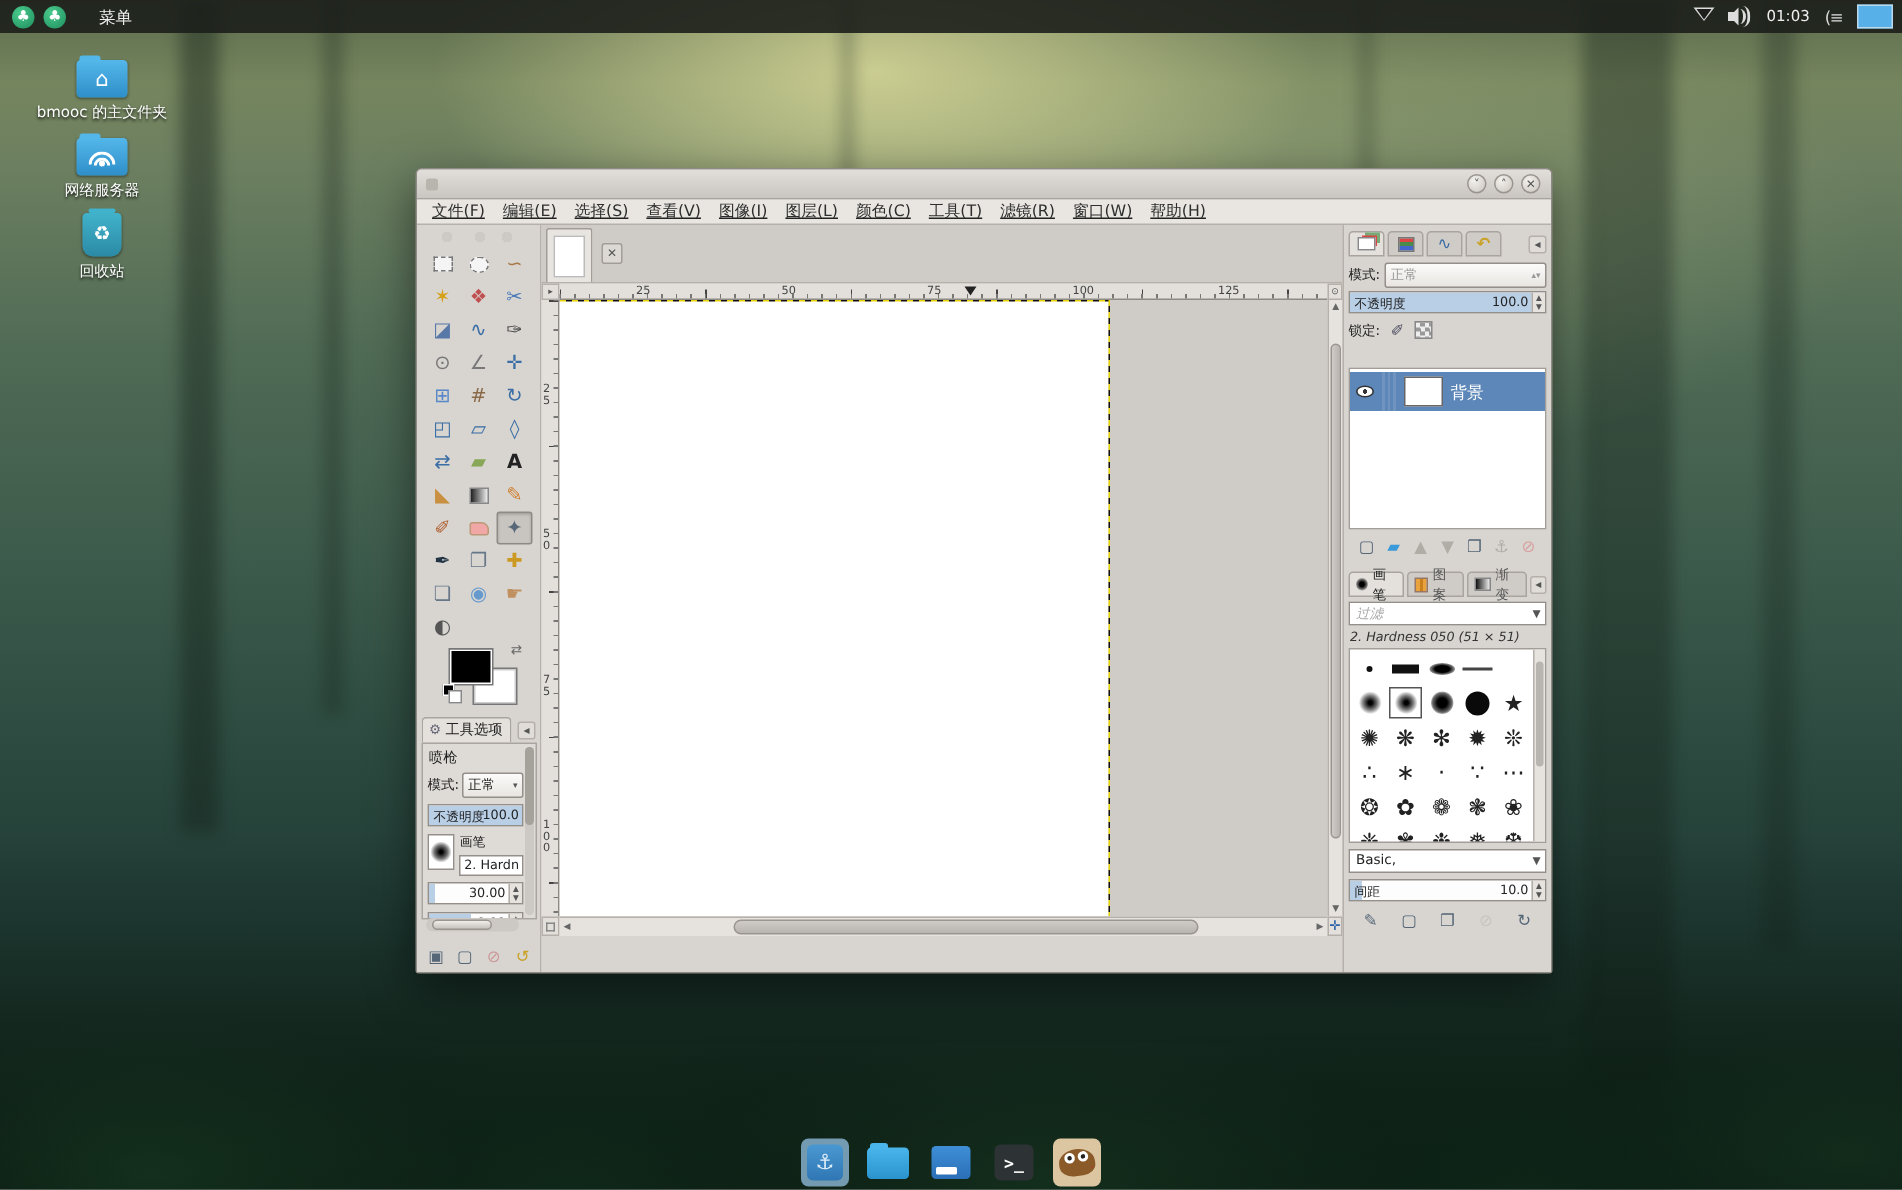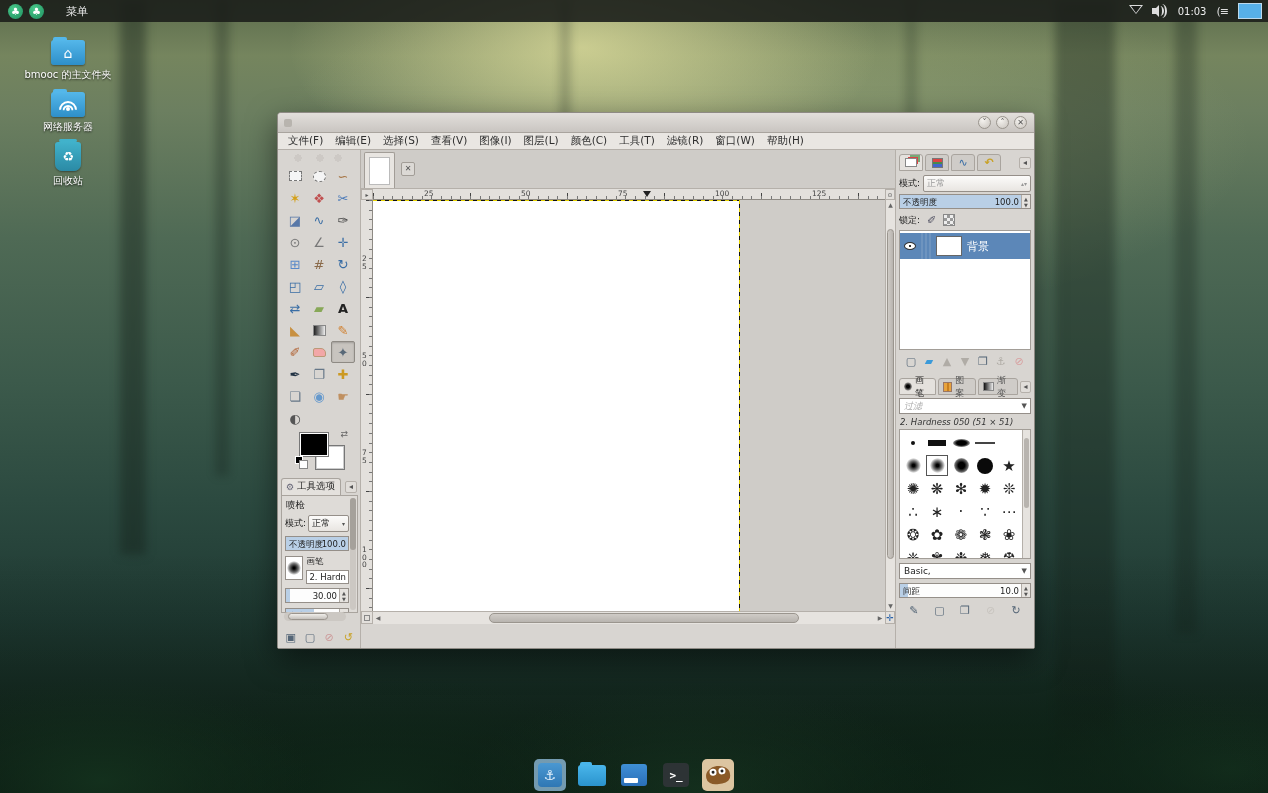--- a/index.html
+++ b/index.html
@@ -66,21 +66,21 @@
   .gimp { position:absolute; left:277px; top:112px; width:758px; height:537px;
     background:#d8d5d1; border:1px solid #8e8a84; border-radius:4px 4px 2px 2px;
     box-shadow:0 10px 30px rgba(0,0,0,.5); z-index:40; }
   .titlebar { height:20px; background:linear-gradient(180deg,#e2dfdb,#c9c5c1); border-bottom:1px solid #a9a49e;
     border-radius:3px 3px 0 0; display:flex; align-items:center; position:relative; }
   .title-icon { width:8px; height:8px; margin-left:6px; background:#b8b4ae; border-radius:2px; }
   .title-text { position:absolute; left:0; right:0; text-align:center; font-size:10.5px; color:#3a3a3a; }
   .winbtns { margin-left:auto; display:flex; gap:5px; padding-right:7px; z-index:2; }
   .winbtn { width:13px; height:13px; border-radius:50%; background:radial-gradient(circle at 35% 30%,#f4f2ee,#c9c4be);
     border:1px solid #9a958e; font-size:8px; line-height:11px; text-align:center; color:#555; }
-  .menubar { height:17px; background:#e9e6e2; border-bottom:1px solid #b5b0aa; display:flex; align-items:center; padding-left:4px; }
+  .menubar { height:17px; background:#e9e6e2; border-bottom:1px solid #b5b0aa; display:flex; align-items:center; padding-left:4px;text-decoration:underline; }
   .menu-item { padding:1px 6px; font-size:10.5px; color:#2e2e2e; }
   .content { position:absolute; left:0; top:37px; right:0; bottom:0; display:flex; }
 
   
   .ldock { width:83px; background:#d8d5d1; border-right:1px solid #b5b0aa; position:relative; }
   .wilber-ghost { position:absolute; left:8px; top:2px; width:60px; height:12px; opacity:.35;
     background:radial-gradient(circle 6px at 12px 6px,#b9b5b0 60%,transparent 61%),
                radial-gradient(circle 6px at 34px 6px,#b9b5b0 60%,transparent 61%),
                radial-gradient(circle 6px at 52px 6px,#b9b5b0 60%,transparent 61%); }
   .toolgrid { position:absolute; left:5px; top:15px; width:72px; display:grid; grid-template-columns:repeat(3,24px); grid-auto-rows:22px; }
@@ -178,21 +178,21 @@
   .dtab.inactive { background:#cfccc8; }
   .ic-layers { width:12px; height:9px; background:#fff; border:1px solid #888; box-shadow:2px -2px 0 -1px #d44, 4px -4px 0 -1px #7a7; }
   .ic-channels { width:11px; height:10px; background:linear-gradient(180deg,#d44 33%,#4a8a4a 33% 66%,#4466cc 66%); border:1px solid #777; }
   .ic-paths { color:#3a6ea5; font-size:11px; }
   .ic-undo { color:#c9a227; font-size:11px; font-weight:bold; }
   .layerpanel { margin-top:2px; }
   .lp-mode { display:flex; align-items:center; gap:3px; font-size:9px; height:18px; }
   .lp-mode .gselect { color:#999; }
   .lockrow { display:flex; align-items:center; gap:7px; font-size:9px; height:18px; margin-top:2px; }
   .checker { width:12px; height:12px; background:conic-gradient(#999 25%,#eee 0 50%,#999 0 75%,#eee 0); background-size:6px 6px; border:1px solid #888; }
-  .layerlist { background:#fff; border:1px solid #a29d97; height:120px; margin-top:1px; position:relative; }
+  .layerlist { background:#fff; border:1px solid #a29d97; height:108px; margin-top:16px; position:relative; }
   .layerrow { display:flex; align-items:center; gap:5px; height:26px; background:#5c87b8; color:#fff; padding:0 4px; margin-top:2px; }
   .eye { width:12px; height:8px; border:1px solid #333; border-radius:50%; background:radial-gradient(circle,#333 25%,#fff 27%); }
   .lthumb { width:26px; height:20px; background:#fff; border:1px solid #666; }
   .lstripe { width:10px; align-self:stretch; background:repeating-linear-gradient(90deg,#6e94bf 0 2px,#5c87b8 2px 4px); }
   .btnrow { display:flex; justify-content:space-between; padding:3px 4px; }
   .divider { height:5px; }
 
   .bp-tabs { display:flex; align-items:center; gap:2px; height:19px; }
   .bp-tab { height:17px; background:#e4e1dd; border:1px solid #a9a49e; border-radius:3px 3px 0 0; font-size:9px;
     display:flex; align-items:center; gap:3px; padding:0 4px; }

